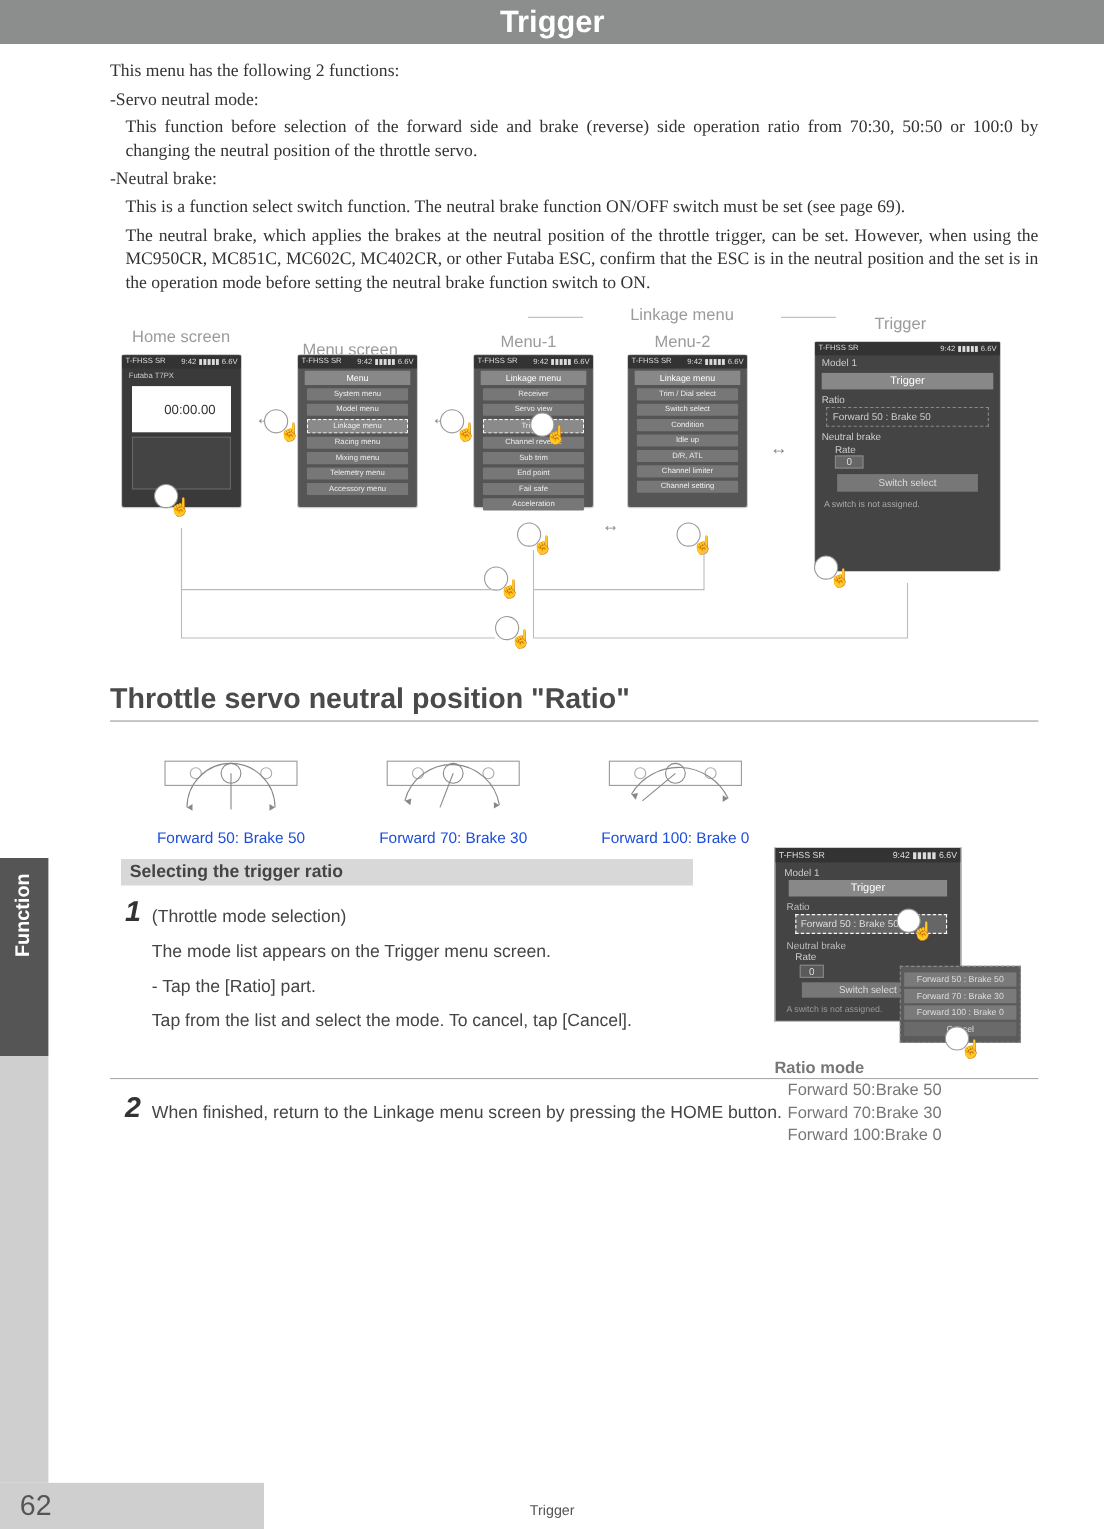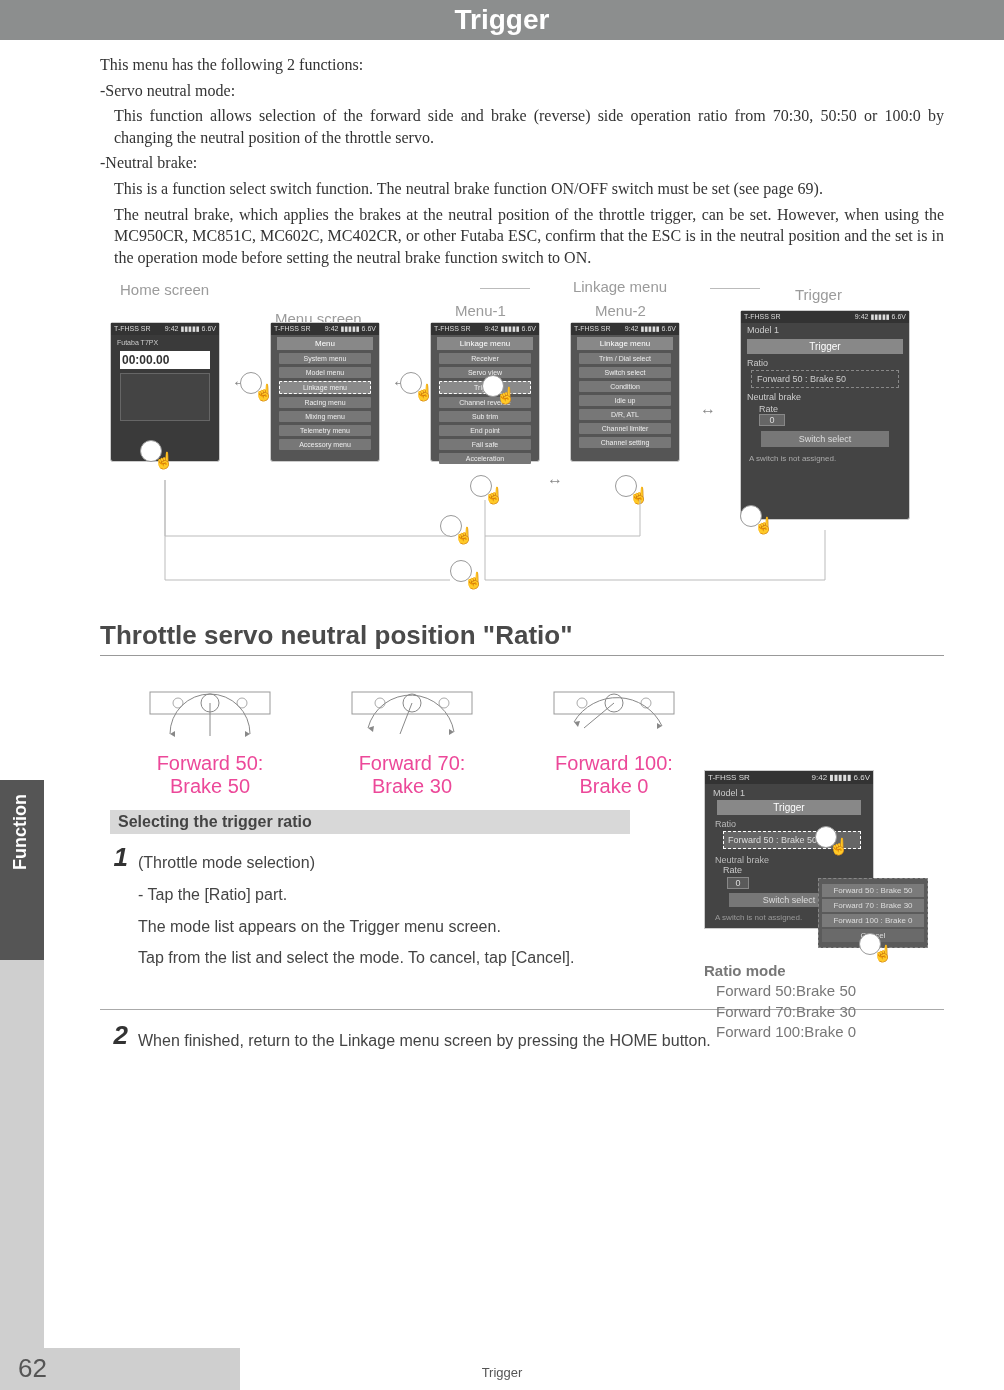--- a/index.html
+++ b/index.html
@@ -97,22 +97,22 @@
     padding: 2px 3px;
     text-align: center;
     border-radius: 1px;
   }
   .screen .mrow.hl { background:#8a8a8a; border:1px dashed #fff; }
   .screen .title-row {
     background:#888; color:#fff; font-size:8px; text-align:center;
     margin:2px 6px; padding:2px;
   }
   .home-timer {
-    background:#fff; color:#333; font-size:12px; font-weight:bold;
-    text-align:left; margin:4px 6px; padding:2px;
+    background:#fff; color:#333; font-size:12px; font-weight:normal;
+    text-align:right; margin:4px 6px; padding:14px;
   }
 
   .trigger-s .section-label { color:#ccc; font-size:9px; padding:2px 6px 0; }
   .trigger-s .val-row {
     border:1px dashed #888; color:#ccc; font-size:9px;
     margin:2px 10px; padding:3px 5px;
   }
   .trigger-s .rate-box {
     border:1px solid #888; background:#666; color:#ddd;
     width:26px; text-align:center; font-size:9px; margin-left:18px;
@@ -150,21 +150,21 @@
   .section-heading .quoted { font-weight: bold; }
 
   
   .ratio-row {
     display: flex;
     gap: 42px;
     padding-left: 30px;
   }
   .ratio-fig { width: 160px; text-align:center; }
   .ratio-fig svg { width: 140px; height: 72px; }
-  .ratio-cap { color:#ec4899; font-size:20px; margin-top:2px; }
+  .ratio-cap { color:#1d4ed8; font-size:14px; margin-top:2px; }
 
   .sub-heading {
     background: #d8d8d8;
     font-size: 16px;
     font-weight: bold;
     color: #444;
     padding: 3px 8px;
     margin: 12px 0 8px 10px;
     width: 520px;
   }
@@ -267,28 +267,28 @@
 <div class="page">
 
   <div class="header-bar">
     <span>Trigger</span>
   </div>
 
   <div class="content">
     <div class="intro-text">
       <p>This menu has the following 2 functions:</p>
       <p>-Servo neutral mode:</p>
-      <p class="indent">This function allows selection of the forward side and brake (reverse) side operation ratio from 70:30, 50:50 or 100:0 by changing the neutral position of the throttle servo.</p>
+      <p class="indent">This function before selection of the forward side and brake (reverse) side operation ratio from 70:30, 50:50 or 100:0 by changing the neutral position of the throttle servo.</p>
       <p>-Neutral brake:</p>
       <p class="indent">This is a function select switch function. The neutral brake function ON/OFF switch must be set (see page 69).</p>
       <p class="indent">The neutral brake, which applies the brakes at the neutral position of the throttle trigger, can be set. However, when using the MC950CR, MC851C, MC602C, MC402CR, or other Futaba ESC, confirm that the ESC is in the neutral position and the set is in the operation mode before setting the neutral brake function switch to ON.</p>
     </div>
 
     <div class="nav-diagram">
-      <div class="nav-label" style="left:20px; top:1px;">Home screen</div>
+      <div class="nav-label" style="left:20px; top:18px;">Home screen</div>
       <div class="nav-label" style="left:175px; top:18px;margin-top:12px;">Menu screen</div>
       <div class="linkage-label">Linkage menu</div>
       <div class="nav-label" style="left:355px; top:22px;">Menu-1</div>
       <div class="nav-label" style="left:495px; top:22px;">Menu-2</div>
       <div class="nav-label" style="left:695px; top:6px;">Trigger</div>
 
       <div class="screen small home">
         <div class="screen-header">
             <span>T-FHSS SR</span>
             <span>9:42  ▮▮▮▮▮ 6.6V</span>
@@ -431,22 +431,22 @@
         <div class="ratio-cap">Forward 100: Brake 0</div>
       </div>
     </div>
 
     <div class="sub-heading">Selecting the trigger ratio</div>
 
     <div class="step-row">
       <div class="step-num">1</div>
       <div class="step-body" style="max-width:520px;">
         <p>(Throttle mode selection)</p>
+        <p>The mode list appears on the Trigger menu screen.</p>
         <p>- Tap the [Ratio] part.</p>
-        <p>The mode list appears on the Trigger menu screen.</p>
         <p style="text-align:justify;">Tap from the list and select the mode. To cancel, tap [Cancel].</p>
       </div>
     </div>
 
     <div class="step2-wrap">
       <div class="step-row">
         <div class="step-num">2</div>
         <div class="step-body">
           <p>When finished, return to the Linkage menu screen by pressing the HOME button.</p>
         </div>

